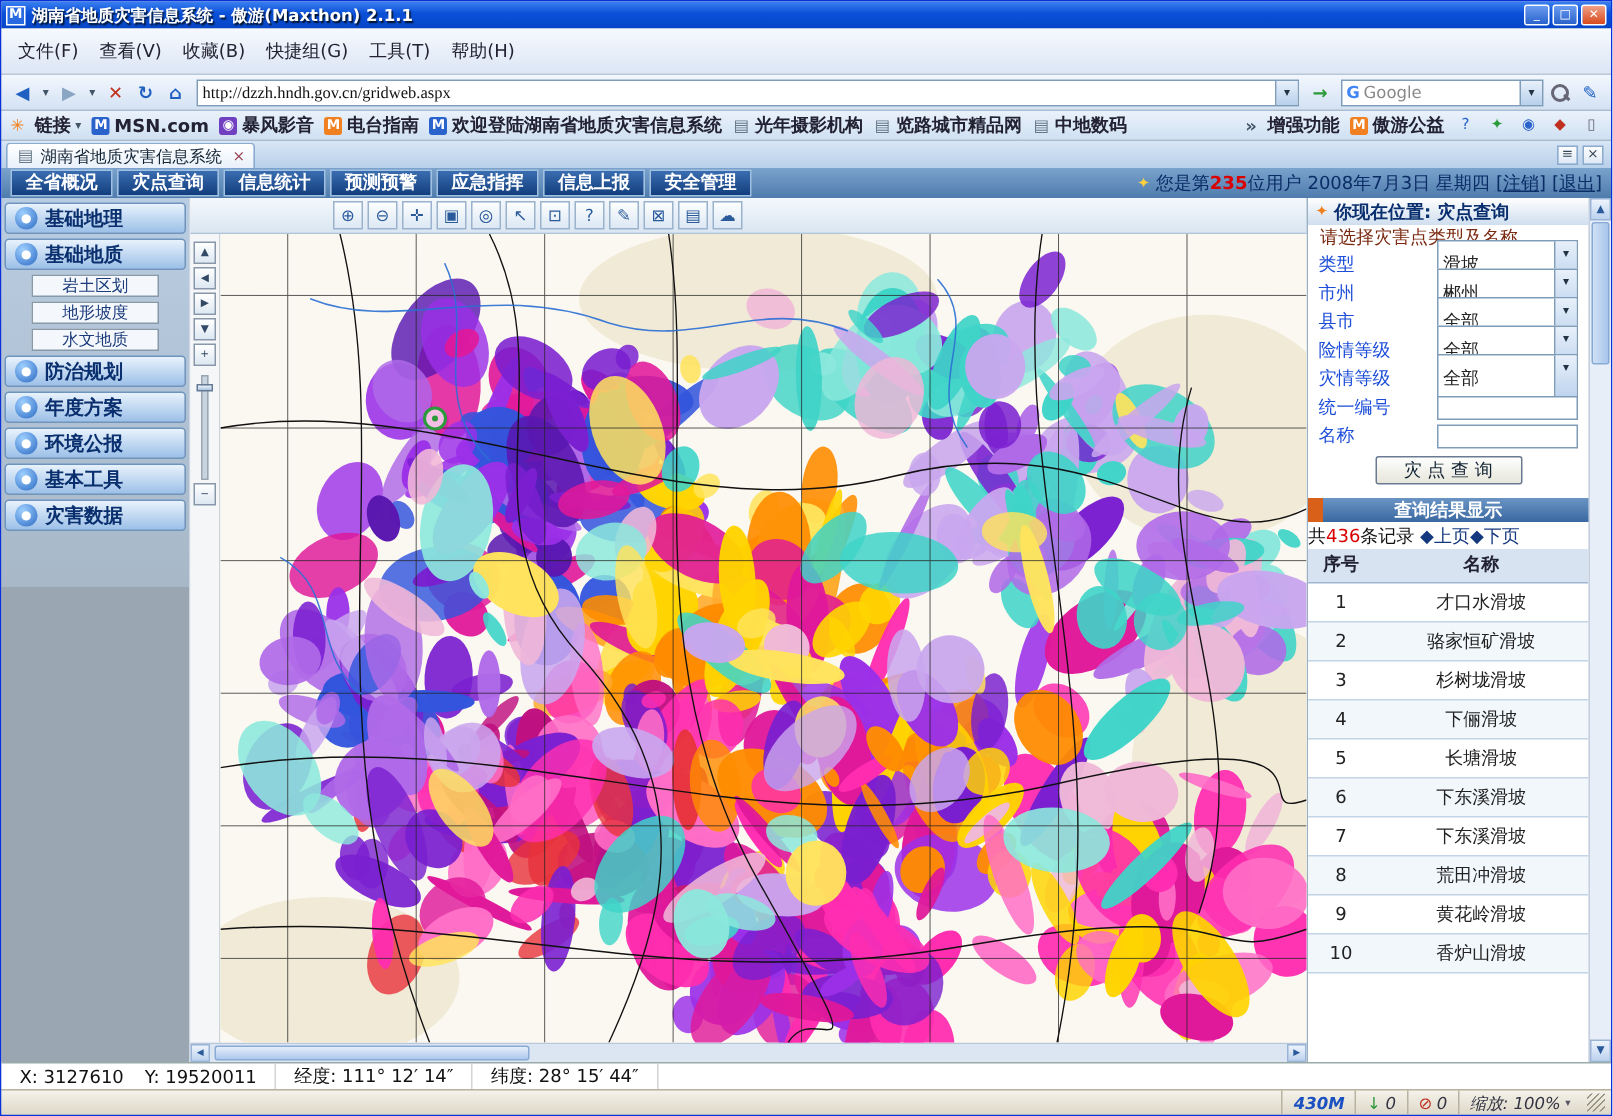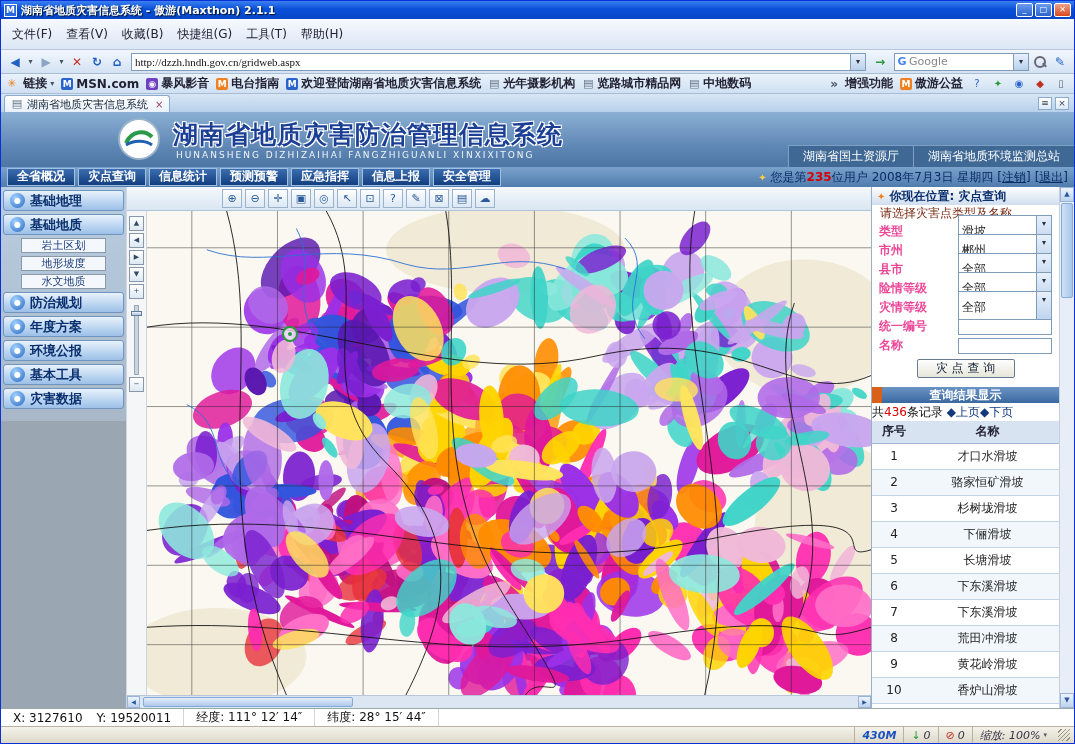--- a/index.html
+++ b/index.html
@@ -134,21 +134,21 @@
     border:1px solid #88aad4; border-radius:2px; }
 
   
   .rightpanel { width:188px; flex:0 0 188px; background:#fff; border-left:1px solid #9ab0c4;
     display:flex; flex-direction:column; font-size:12px; }
   .loc-bar { height:18px; flex:0 0 18px; background:linear-gradient(#fefefe,#cfdeef); display:flex;
     align-items:center; gap:4px; padding-left:5px; color:#0a2f6e; font-weight:bold; }
   .loc-ic { color:#f08020; font-size:10px; }
   .instruction { height:17px; flex:0 0 17px; line-height:17px; padding-left:8px; color:#7a2a10; }
   .form-row { height:19px; flex:0 0 19px; display:flex; align-items:center; padding:0 7px; }
-  .form-label { color:#ec4899;font-weight:bold; }
+  .form-label { color:#1d4ed8; }
   .combo { width:94px; height:33px; margin-left:auto; border:1px solid #7f9db9; background:#fff;
     display:flex; align-items:center; }
   .combo-val { flex:1; padding-left:3px; overflow:hidden; white-space:nowrap; }
   .txt-input { width:94px; height:16px; margin-left:auto; border:1px solid #7f9db9; outline:none;
     font-family:"DejaVu Sans",sans-serif; font-size:12px; padding-left:3px; }
   .query-btn-row { height:26px; flex:0 0 26px; display:flex; align-items:center; justify-content:center; }
   .query-btn { width:98px; height:19px; background:linear-gradient(#fefefe,#e6e6da); border:1px solid #6a7a92;
     border-radius:2px; font-size:12px; color:#123; text-align:center; line-height:17px; }
   .results-header { height:16px; flex:0 0 16px; margin-top:6px; background:linear-gradient(#6a94c4,#3a68a0);
     color:#fff; font-weight:bold; text-align:center; line-height:16px; position:relative; }
@@ -284,33 +284,20 @@
       <span class="fav gray">▤</span>
       <span>湖南省地质灾害信息系统</span>
       <span class="tab-close">×</span>
     </div>
     <div class="tab-right">
       <span class="tr-btn">≡</span>
       <span class="tr-btn">×</span>
     </div>
   </div>
 
-  <div class="banner">
-    <svg class="logo" viewBox="0 0 44 44">
-      <circle cx="22" cy="22" r="20" fill="#ffffff" stroke="#9ab4cc" stroke-width="2"></circle>
-      <path d="M9,26 C15,13 28,13 35,20" stroke="#2a9a4a" stroke-width="4" fill="none"></path>
-      <path d="M9,28 C18,22 30,24 35,28" stroke="#2060b0" stroke-width="3" fill="none"></path>
-    </svg>
-    <div class="banner-title">湖南省地质灾害防治管理信息系统</div>
-    <div class="banner-sub">HUNANSHENG DIZHIZAIHAI FANGZHIGUANLI XINXIXITONG</div>
-    <div class="banner-links">
-      <span class="banner-link">湖南省国土资源厅</span>
-      <span class="banner-link">湖南省地质环境监测总站</span>
-    </div>
-  </div>
 
   <div class="navrow">
     <span class="nav-tab">全省概况</span>
     <span class="nav-tab">灾点查询</span>
     <span class="nav-tab">信息统计</span>
     <span class="nav-tab">预测预警</span>
     <span class="nav-tab">应急指挥</span>
     <span class="nav-tab">信息上报</span>
     <span class="nav-tab">安全管理</span>
     <span class="nav-right">

